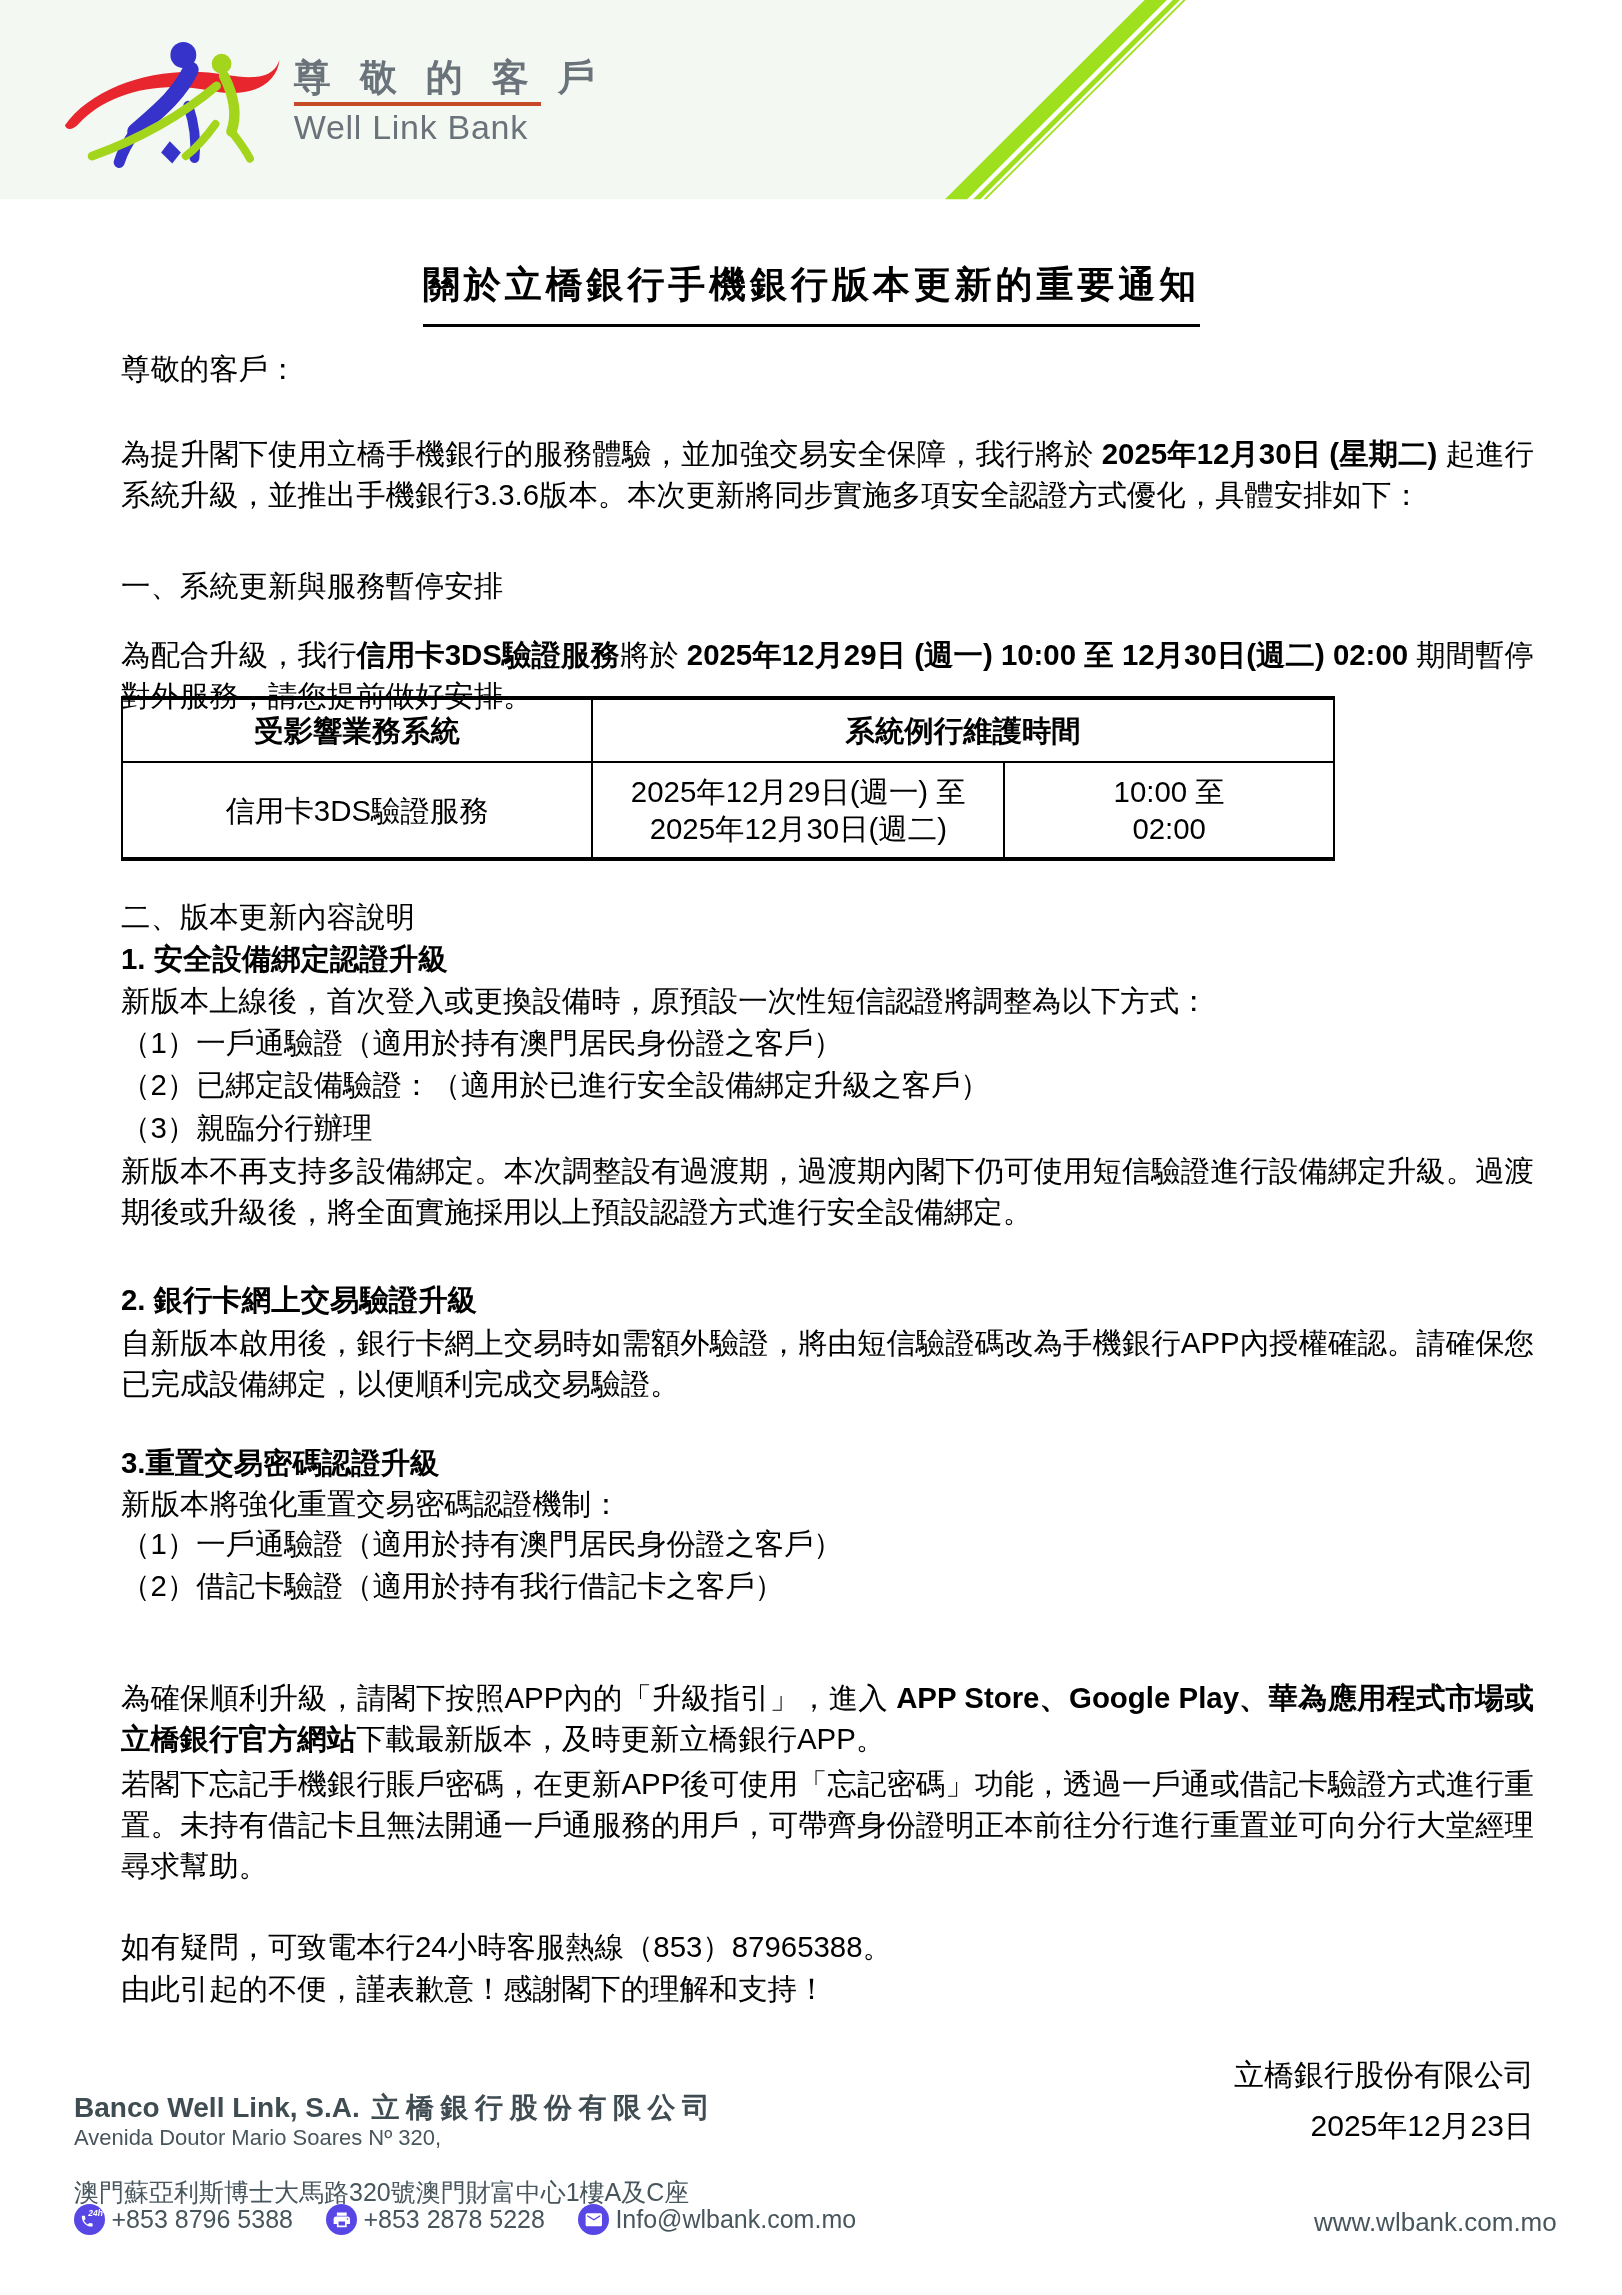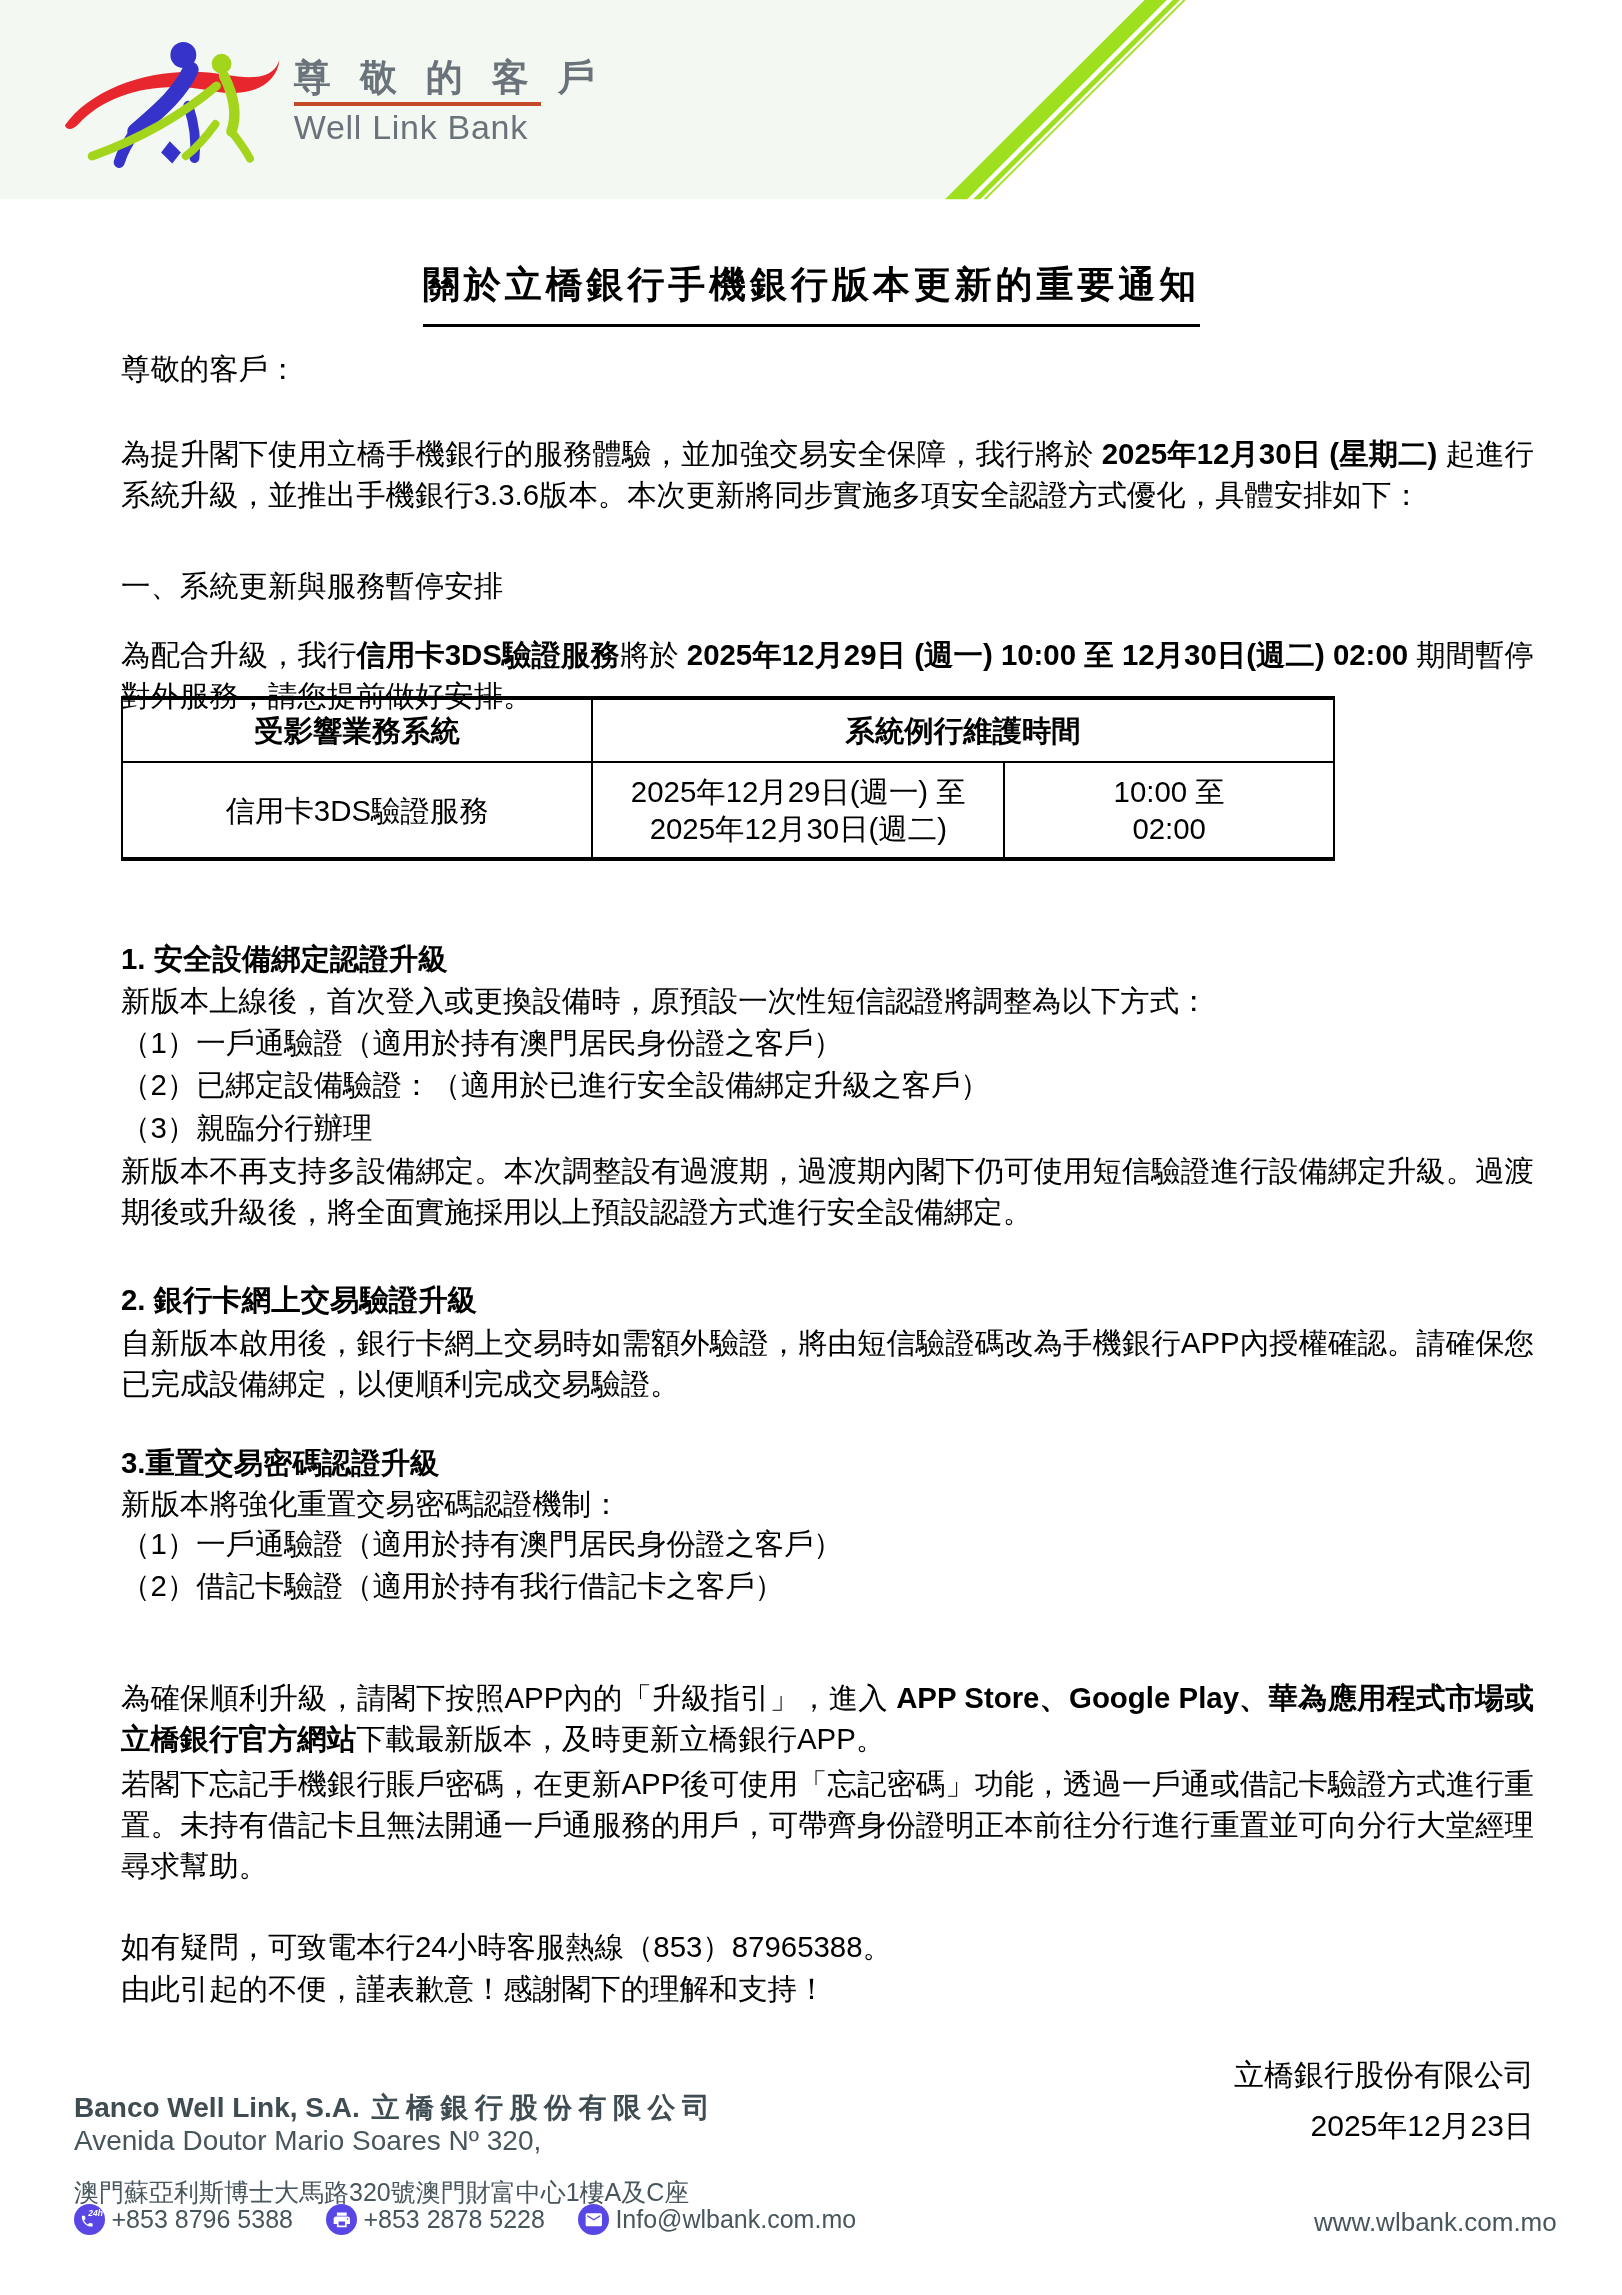--- a/index.html
+++ b/index.html
@@ -42,21 +42,21 @@
   table.maintain th{font-weight:700;}
   table.maintain .r1{height:64px;}
   table.maintain .r2{height:97px;}
   table.maintain .btop{border-top:4.6px solid #000;}
   table.maintain .bbot{border-bottom:4.6px solid #000;}
   
   .sig{left:121px;width:1413px;text-align:right;font-size:30px;}
   
   .footer-company{left:74px;font-size:28px;font-weight:600;color:#3f4c52;white-space:nowrap;}
   .footer-company .cn{letter-spacing:6.5px;font-weight:600;margin-left:3.9px;}
-  .footer-addr{left:74px;font-size:28px;color:#47555c;white-space:nowrap;}
+  .footer-addr{left:74px;font-size:22px;color:#47555c;white-space:nowrap;}
   .footer-addr-cn{left:74px;font-size:25px;color:#47555c;white-space:nowrap;}
   .contact-row{left:74px;display:flex;align-items:center;gap:16px;color:#47555c;font-size:25px;white-space:nowrap;}
   .cicon{
     width:31px;height:31px;border-radius:50%;background:#5847e5;flex:0 0 auto;
     display:flex;align-items:center;justify-content:center;position:relative;
   }
   .cicon svg{width:19.6px;height:19.6px;fill:#fff;}
   .cicon .badge{
     position:absolute;top:3.9px;right:2px;font-size:8.5px;font-weight:700;color:#fff;font-style:italic;
   }
@@ -128,20 +128,21 @@
         <div>2025年12月30日(週二)</div>
       </td>
       <td class="bbot">
         <div>10:00 至</div>
         <div>02:00</div>
       </td>
     </tr>
   </tbody>
     </table>
 
+  <div class="abs body-text noj" style="top:896px;">二、版本更新內容說明</div>
 
   <div class="abs body-text noj h-bold" style="top:938px;">1. 安全設備綁定認證升級</div>
   <div class="abs body-text noj" style="top:980px;">新版本上線後，首次登入或更換設備時，原預設一次性短信認證將調整為以下方式：</div>
   <div class="abs body-text noj" style="top:1022px;">（1）一戶通驗證（適用於持有澳門居民身份證之客戶）</div>
   <div class="abs body-text noj" style="top:1064px;">（2）已綁定設備驗證：（適用於已進行安全設備綁定升級之客戶）</div>
   <div class="abs body-text noj" style="top:1107px;">（3）親臨分行辦理</div>
   <div class="abs body-text" style="top:1150px;">新版本不再支持多設備綁定。本次調整設有過渡期，過渡期內閣下仍可使用短信驗證進行設備綁定升級。過渡期後或升級後，將全面實施採用以上預設認證方式進行安全設備綁定。</div>
 
   <div class="abs body-text noj h-bold" style="top:1279px;">2. 銀行卡網上交易驗證升級</div>
   <div class="abs body-text" style="top:1322px;">自新版本啟用後，銀行卡網上交易時如需額外驗證，將由短信驗證碼改為手機銀行APP內授權確認。請確保您已完成設備綁定，以便順利完成交易驗證。</div>

